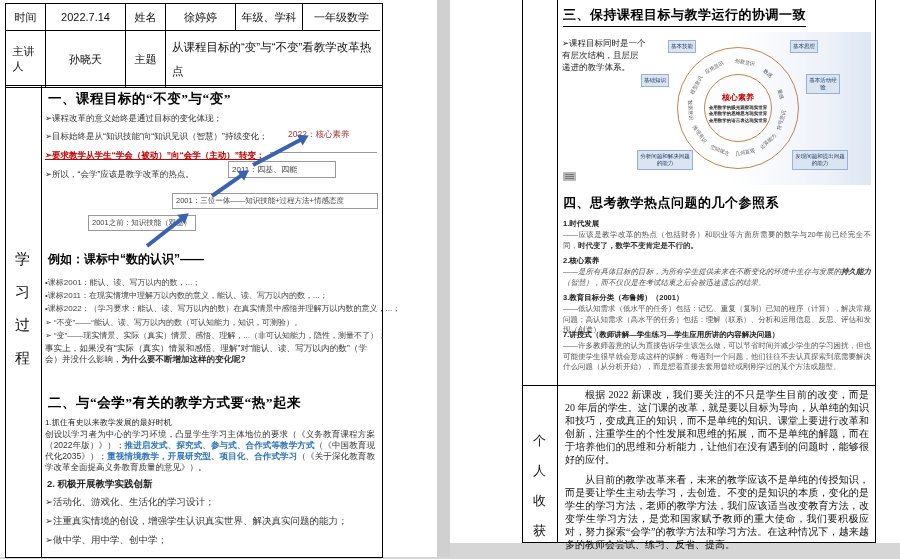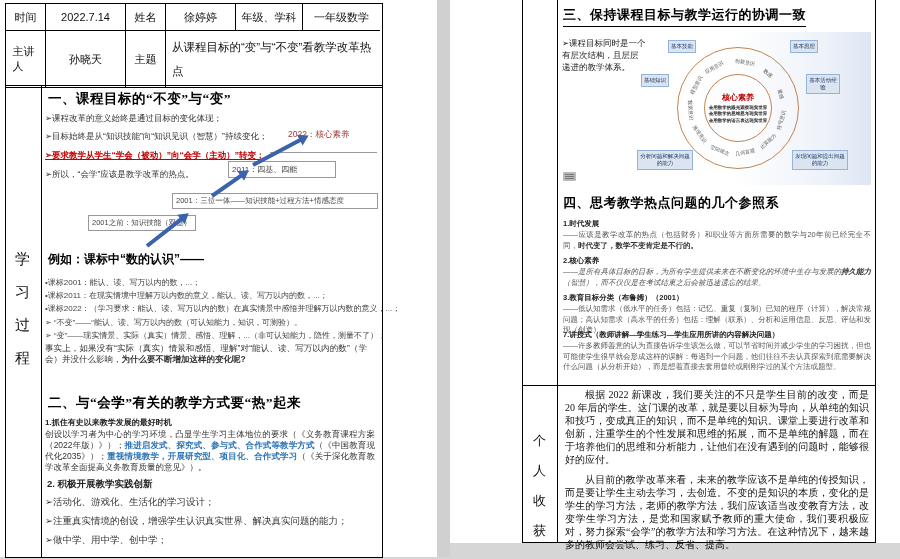--- a/index.html
+++ b/index.html
@@ -32,21 +32,21 @@
   .bullet.red{color:#c00000;font-weight:bold;text-decoration:underline;}
   .tinyline{position:absolute;font-size:8px;color:#444;white-space:nowrap;}
   .para{position:absolute;font-size:8.5px;color:#333;line-height:11px;text-align:justify;}
   .msbox{position:absolute;border:1px solid #999;background:#fff;color:#444;padding:2px 3px;white-space:nowrap;}
   .ms2022{color:#a03a36;font-size:8.5px;position:absolute;white-space:nowrap;}
   .rule{position:absolute;background:#9a9a9a;height:1px;}
   .arrow{position:absolute;height:4px;background:#3a62ad;transform-origin:left center;}
   .arrow::after{content:'';position:absolute;right:-9px;top:-4px;border-left:10px solid #3a62ad;
                 border-top:6px solid transparent;border-bottom:6px solid transparent;}
   .blue{color:#2e74b5;font-weight:bold;}
-  .sub-bold{position:absolute;font-size:8px;font-weight:bold;color:#222;white-space:nowrap;}
+  .sub-bold{position:absolute;font-size:8px;font-weight:normal;color:#222;white-space:nowrap;}
   .sub-bold2{position:absolute;font-size:9.5px;font-weight:bold;color:#222;white-space:nowrap;}
   .li-mid{position:absolute;font-size:9.5px;color:#333;white-space:nowrap;}
 
   
   .rp-border-left{position:absolute;left:72px;top:0;width:1px;height:543px;background:#000;}
   .rp-border-div{position:absolute;left:107px;top:0;width:1px;height:543px;background:#000;}
   .rp-border-right{position:absolute;left:425px;top:0;width:1px;height:543px;background:#000;}
   .rp-border-bottom{position:absolute;left:72px;top:542px;width:354px;height:1px;background:#000;}
   .rp-hdiv{position:absolute;left:72px;top:385px;width:354px;height:1px;background:#000;}
 

